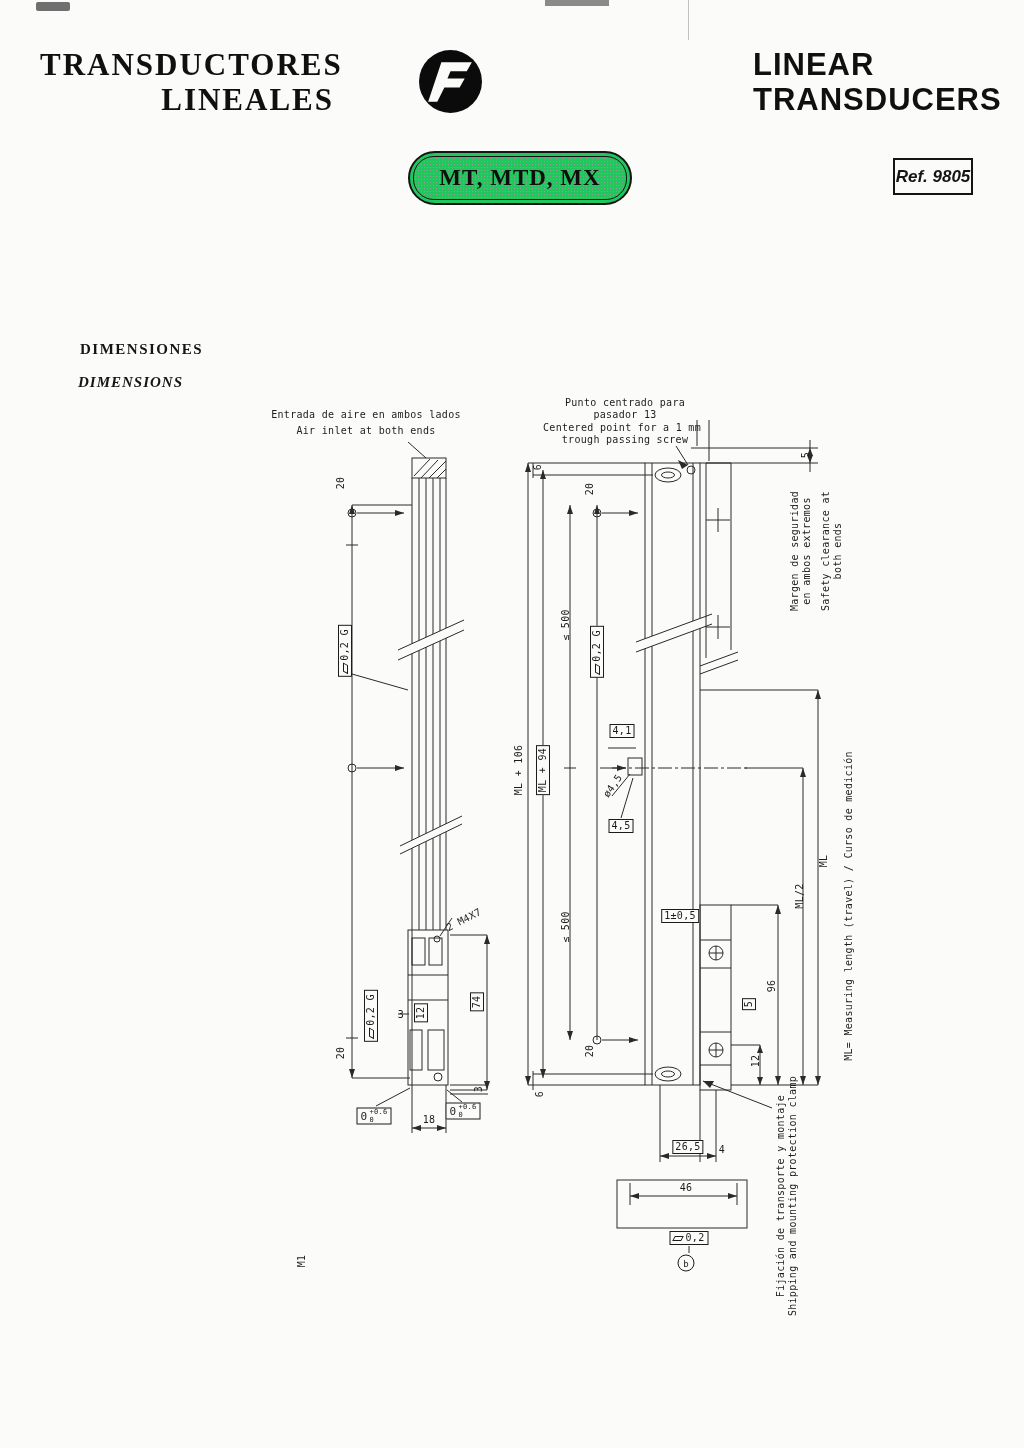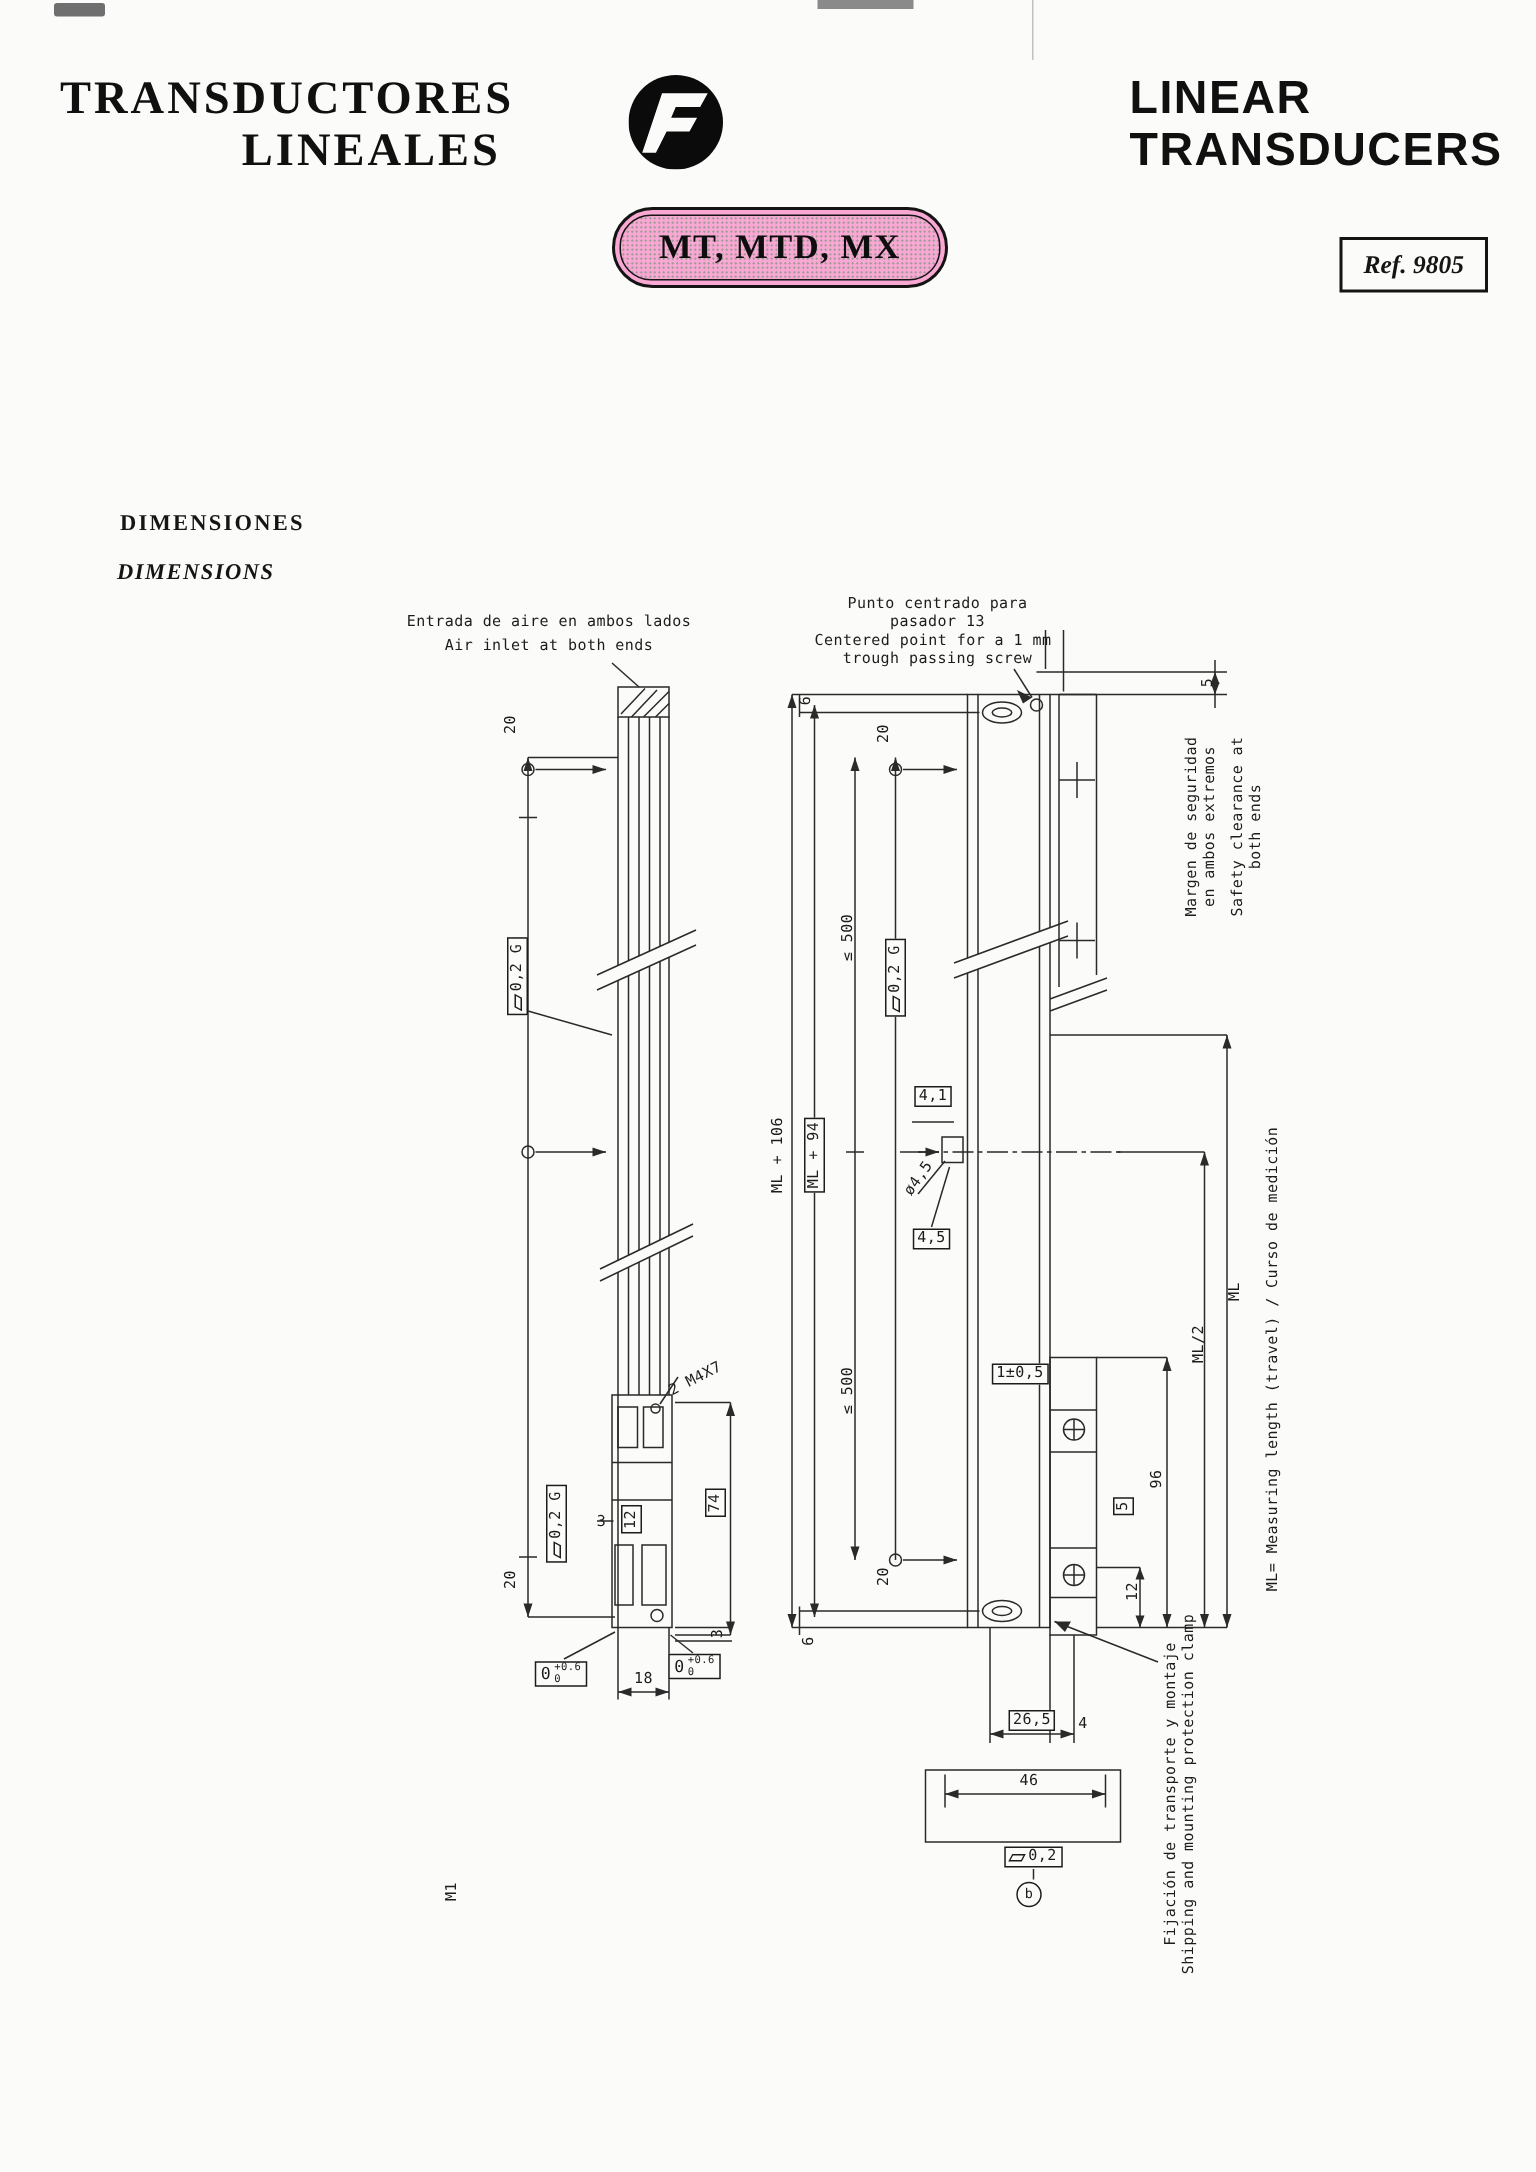--- a/index.html
+++ b/index.html
@@ -16,30 +16,30 @@
     font-family:"Liberation Serif", serif; font-weight:bold; font-size:31px;
     letter-spacing:2px; line-height:1.12; color:#101010; }
   .hdr-en { position:absolute; left:753px; top:48px; width:250px; text-align:left;
     font-family:Liberation Sans, sans-serif; font-weight:bold; font-size:31px;
     letter-spacing:1px; line-height:1.12; color:#101010; }
   .logo { position:absolute; left:413px; top:50px; display:flex; align-items:center; }
   .logo-text { font-family:"Liberation Sans", sans-serif; font-weight:bold;
     font-size:47px; letter-spacing:1px; color:#0b0b0b; }
   .logo-circle { width:63px; height:63px; margin-left:6px; }
 
-  .badge { position:absolute; left:408px; top:138px; width:224px; height:54px;
-    border:2px solid #141414; border-radius:27px; padding:3px; background:#f9a8d4; }
+  .badge { position:absolute; left:408px; top:151px; width:224px; height:54px;
+    border:2px solid #141414; border-radius:27px; padding:3px; background:#22c55e; }
   .badge-inner { width:100%; height:100%; border:1px solid #141414; border-radius:21px;
     display:flex; align-items:center; justify-content:center;
     font-family:"Liberation Serif", serif; font-weight:bold; font-size:23px; letter-spacing:1px;
     background-image: radial-gradient(circle, #9a9a94 0.6px, transparent 0.8px);
     background-size: 3px 3px; color:#0e0e0e; }
-  .ref-box { position:absolute; left:893px; top:158px; width:99px; height:37px;
+  .ref-box { position:absolute; left:893px; top:158px; width:80px; height:37px;
     border:2px solid #141414; display:flex; align-items:center; justify-content:center;
-    font-family:Liberation Serif, serif; font-weight:bold; font-style:italic; font-size:17px; }
+    font-family:Liberation Sans, sans-serif; font-weight:bold; font-style:italic; font-size:17px; }
 
   .sec-es { position:absolute; left:80px; top:341px; font-family:"Liberation Serif", serif;
     font-weight:bold; font-size:15px; letter-spacing:1.5px; }
   .sec-en { position:absolute; left:78px; top:374px; font-family:"Liberation Serif", serif;
     font-weight:bold; font-style:italic; font-size:15px; letter-spacing:1px;text-align:center; }
 
   
   .smudge1 { position:absolute; left:36px; top:2px; width:34px; height:9px; background:#6f6f6f; border-radius:2px; }
   .smudge2 { position:absolute; left:545px; top:0; width:64px; height:6px; background:#8a8a8a; }
   .crease  { position:absolute; left:688px; top:0; width:1px; height:40px; background:#c2c2bd; }

